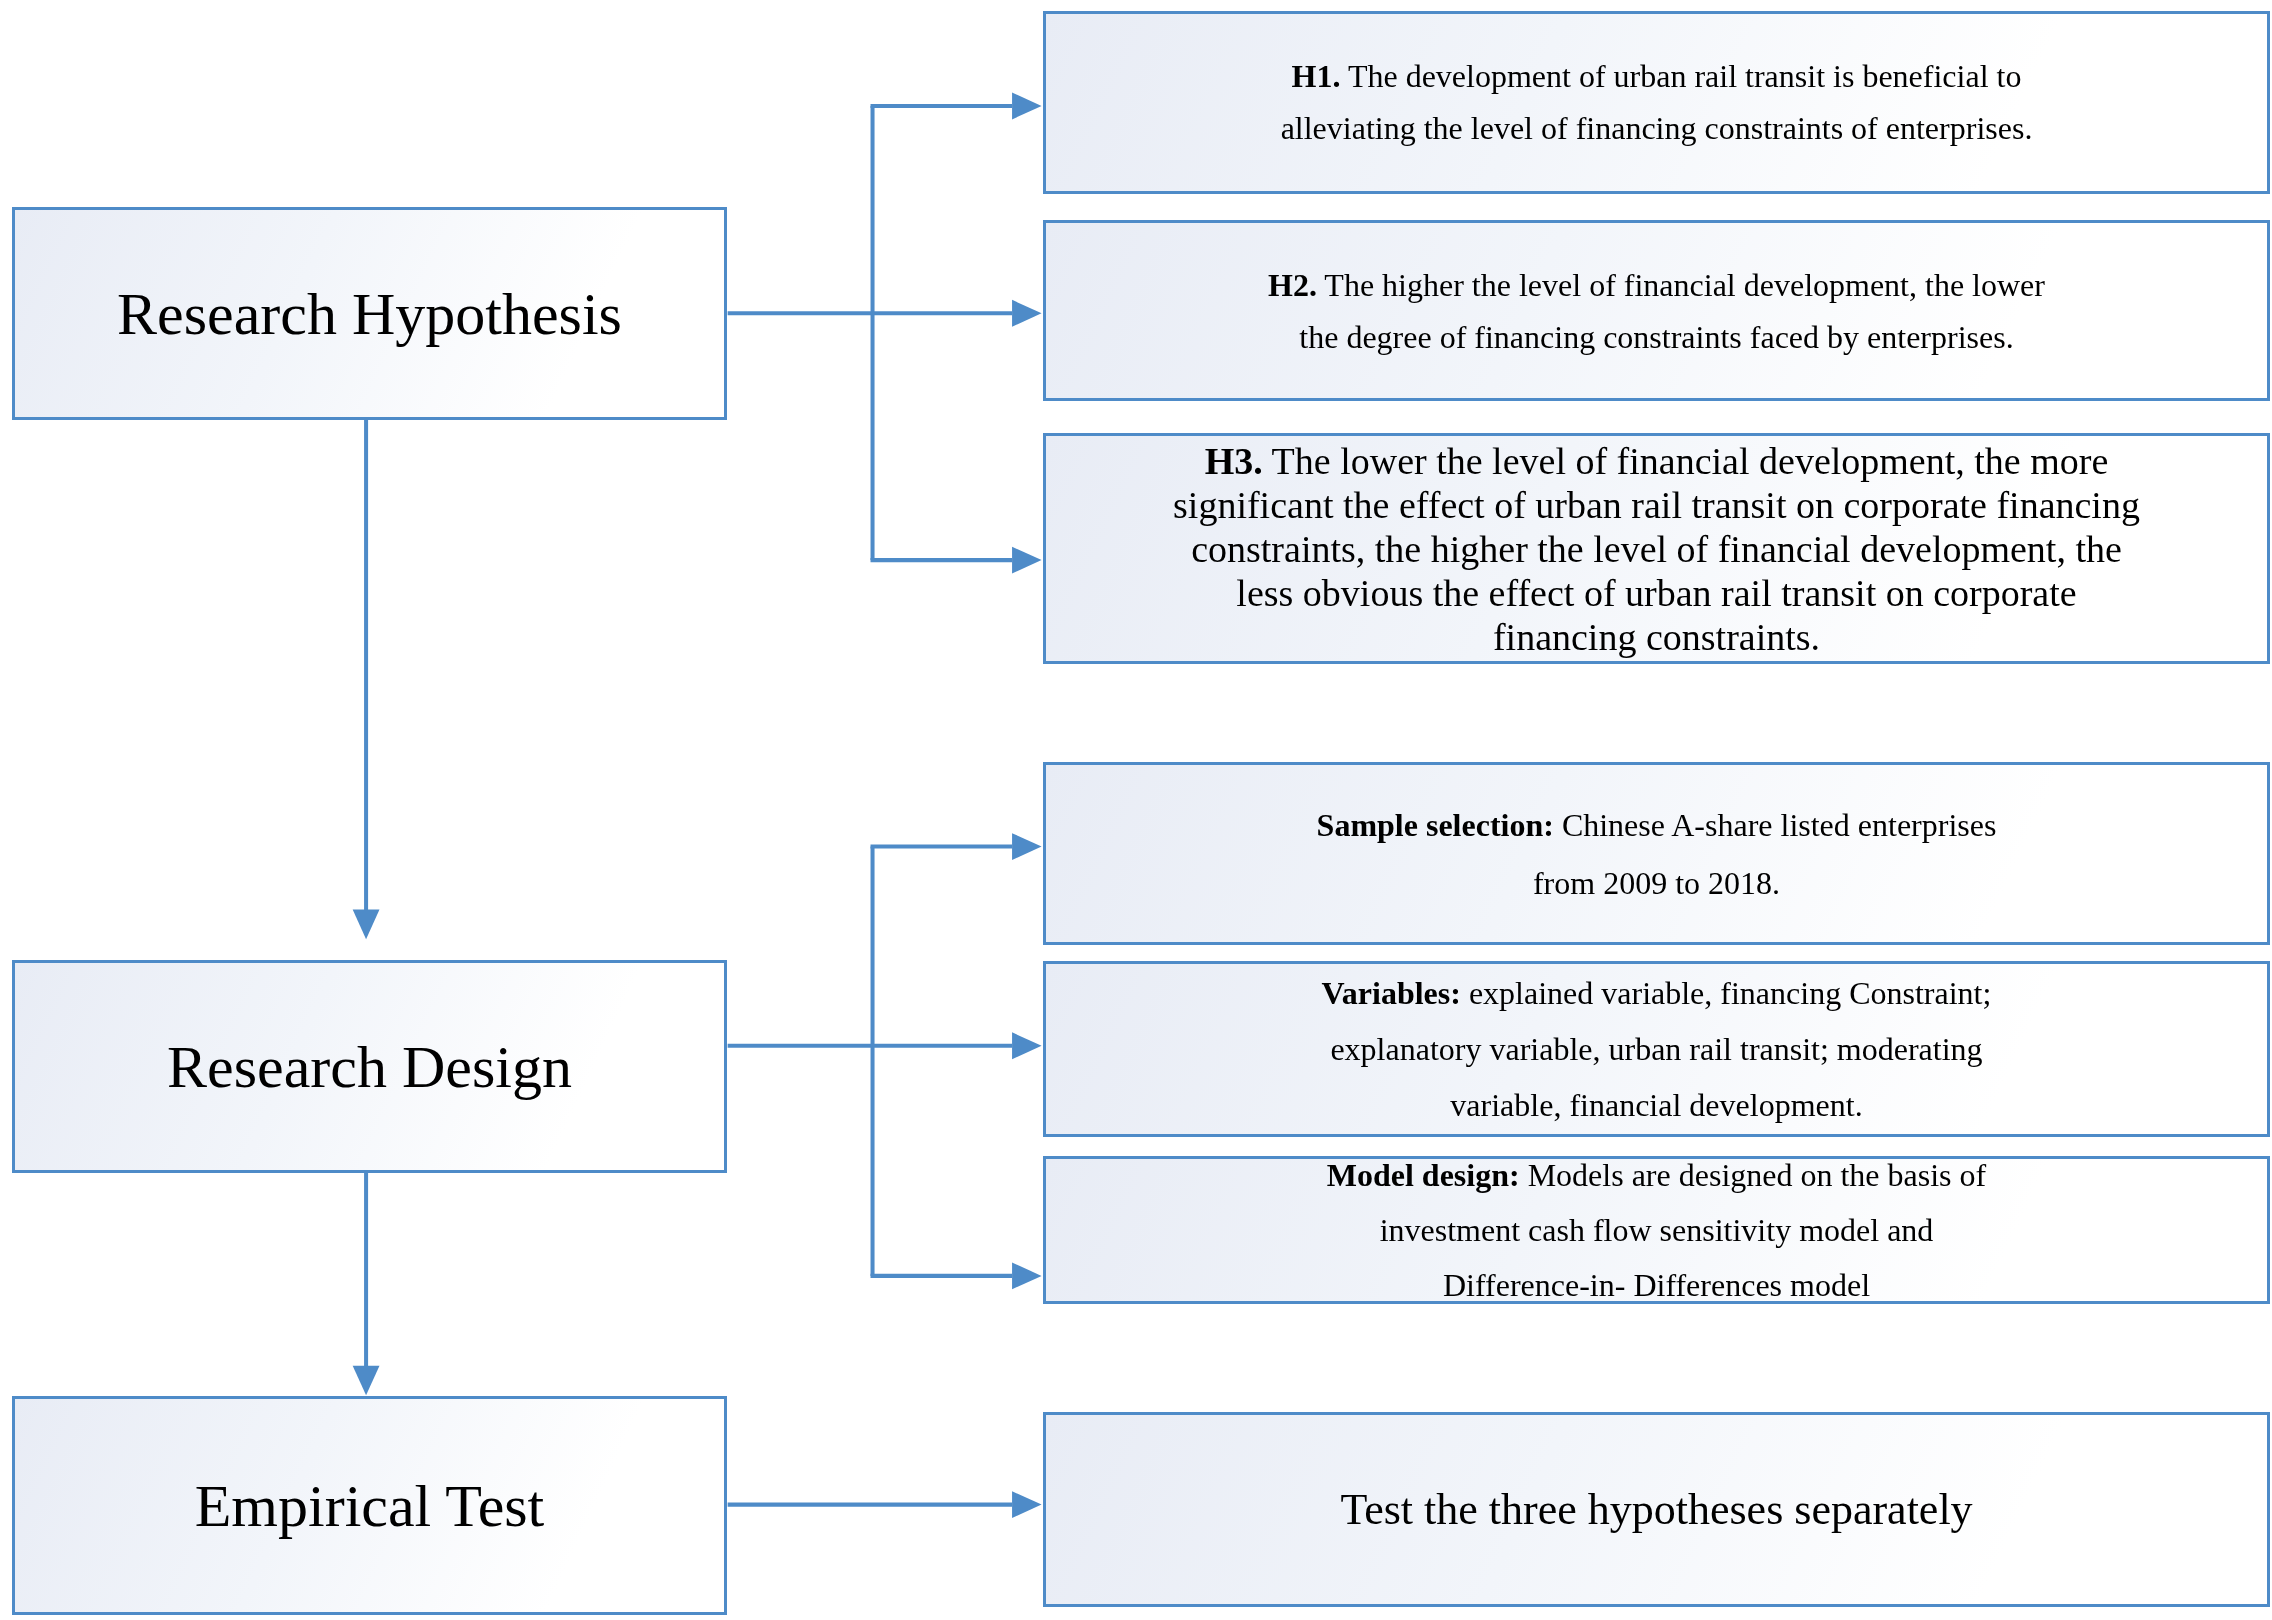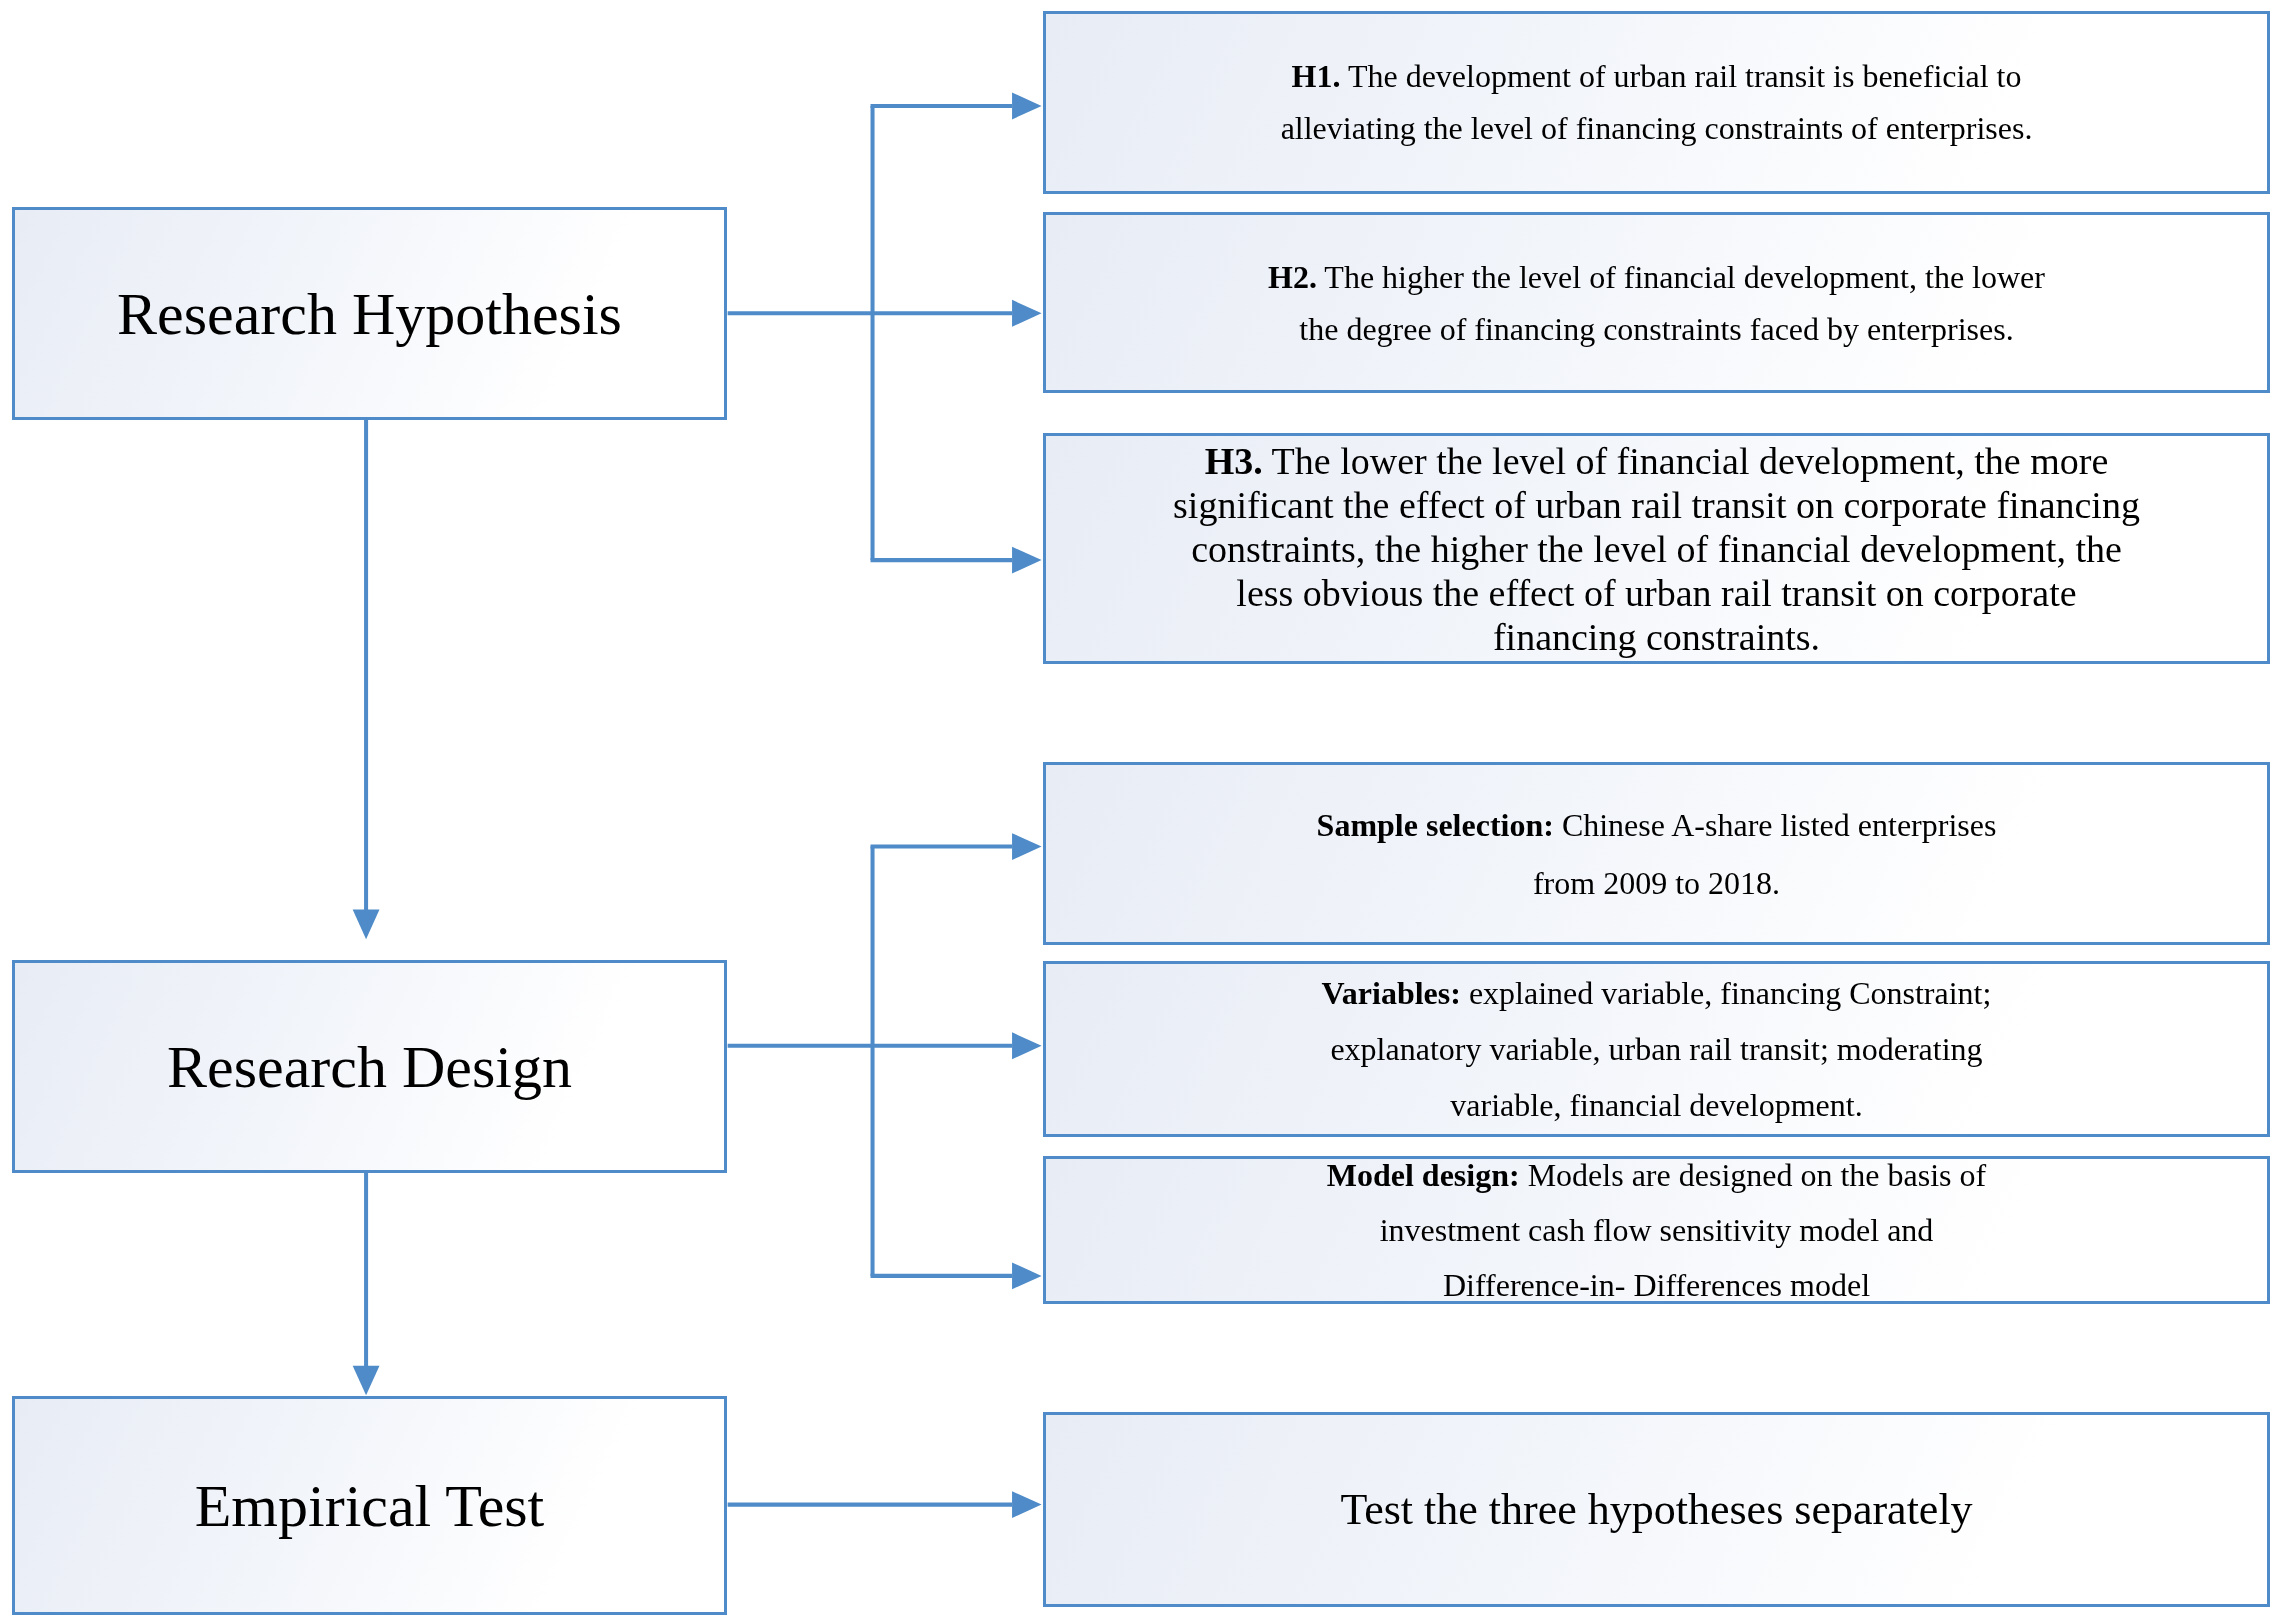--- a/index.html
+++ b/index.html
@@ -39,21 +39,21 @@
     padding:6.7px 23px;
     white-space:pre-line;
   }
   .detail .prefix{font-weight:bold;}
   
   #box-research-hypothesis{top:207px;height:213px;}
   #box-research-design{top:939px;height:213px;margin-top:21px;}
   #box-empirical-test{top:1396px;height:219px;}
   
   #box-h1{top:10.7px;height:183px;line-height:52px;}
-  #box-h2{top:212px;height:181px;line-height:52px;}
+  #box-h2{top:220px;height:181px;line-height:52px;}
   #box-h3{top:433px;height:231px;line-height:44px;font-size:38px;}
   #box-sample-selection{top:762px;height:183px;line-height:58px;}
   #box-variables{top:961px;height:176px;line-height:56px;}
   #box-model-design{top:1156px;height:148px;line-height:55px;}
   #box-test{top:1412px;height:195px;font-size:44px;}
   svg.connectors{
     position:absolute;
     left:0;top:0;
     width:2273px;height:1620px;
     pointer-events:none;

